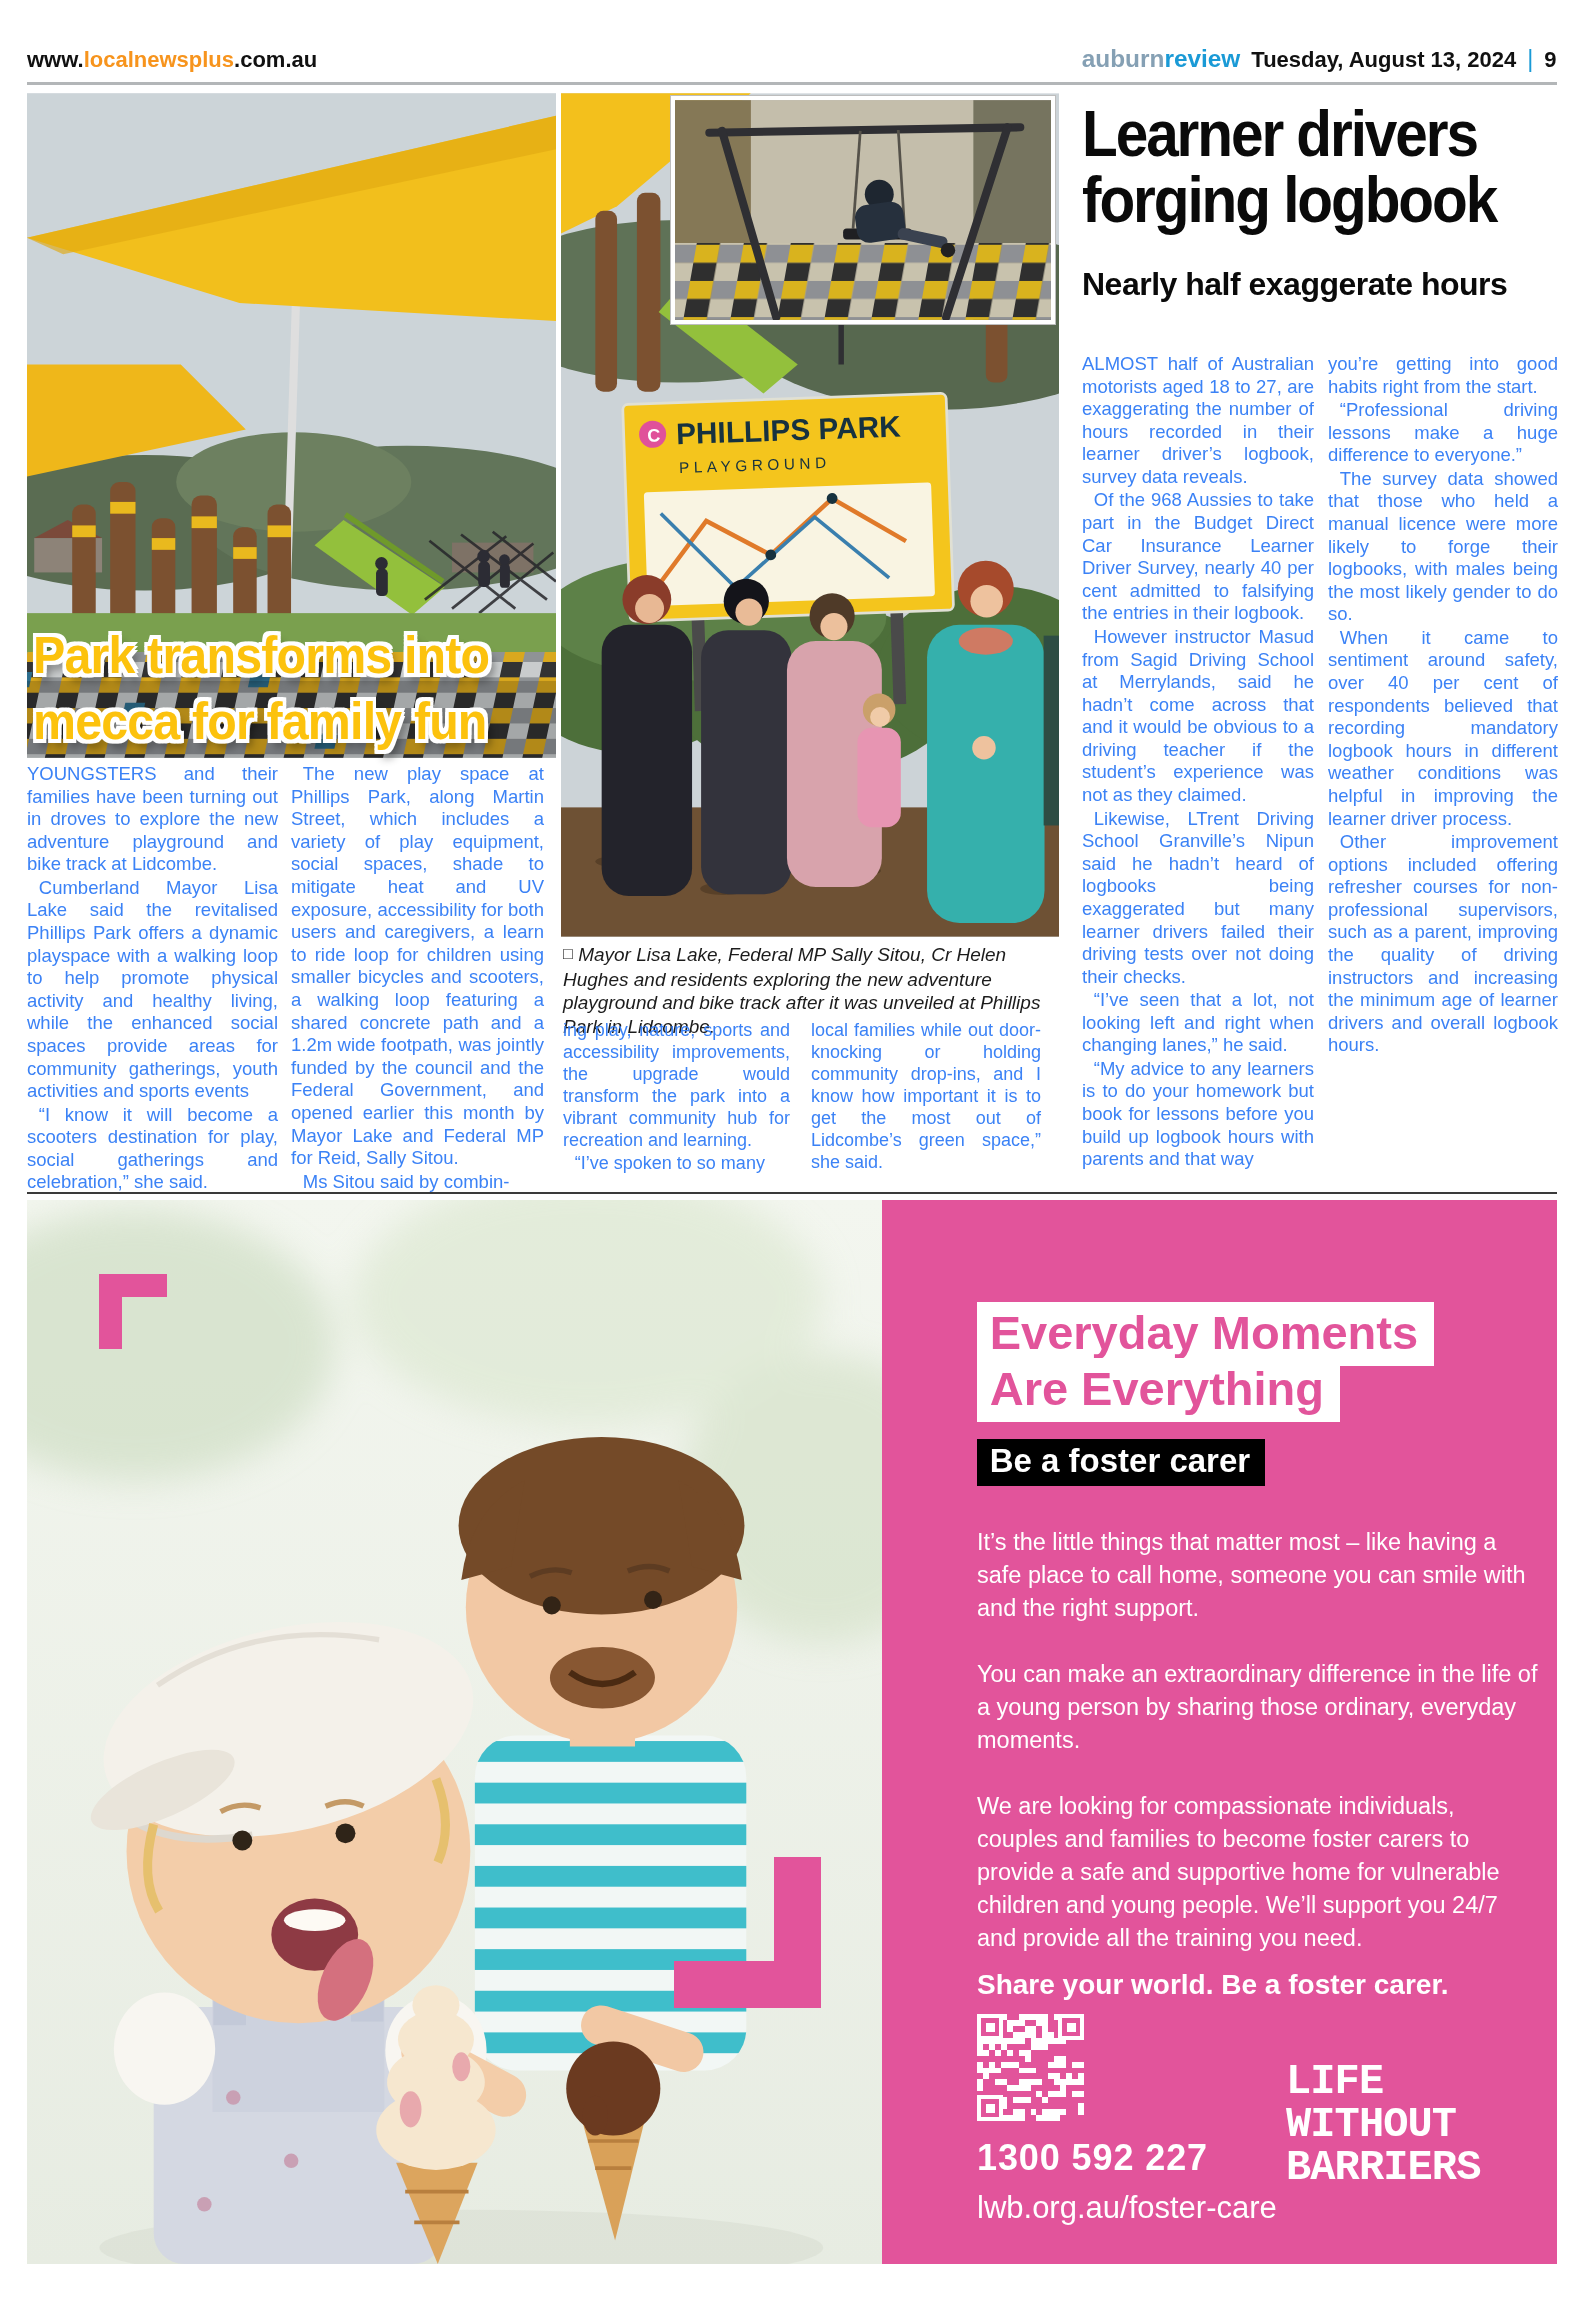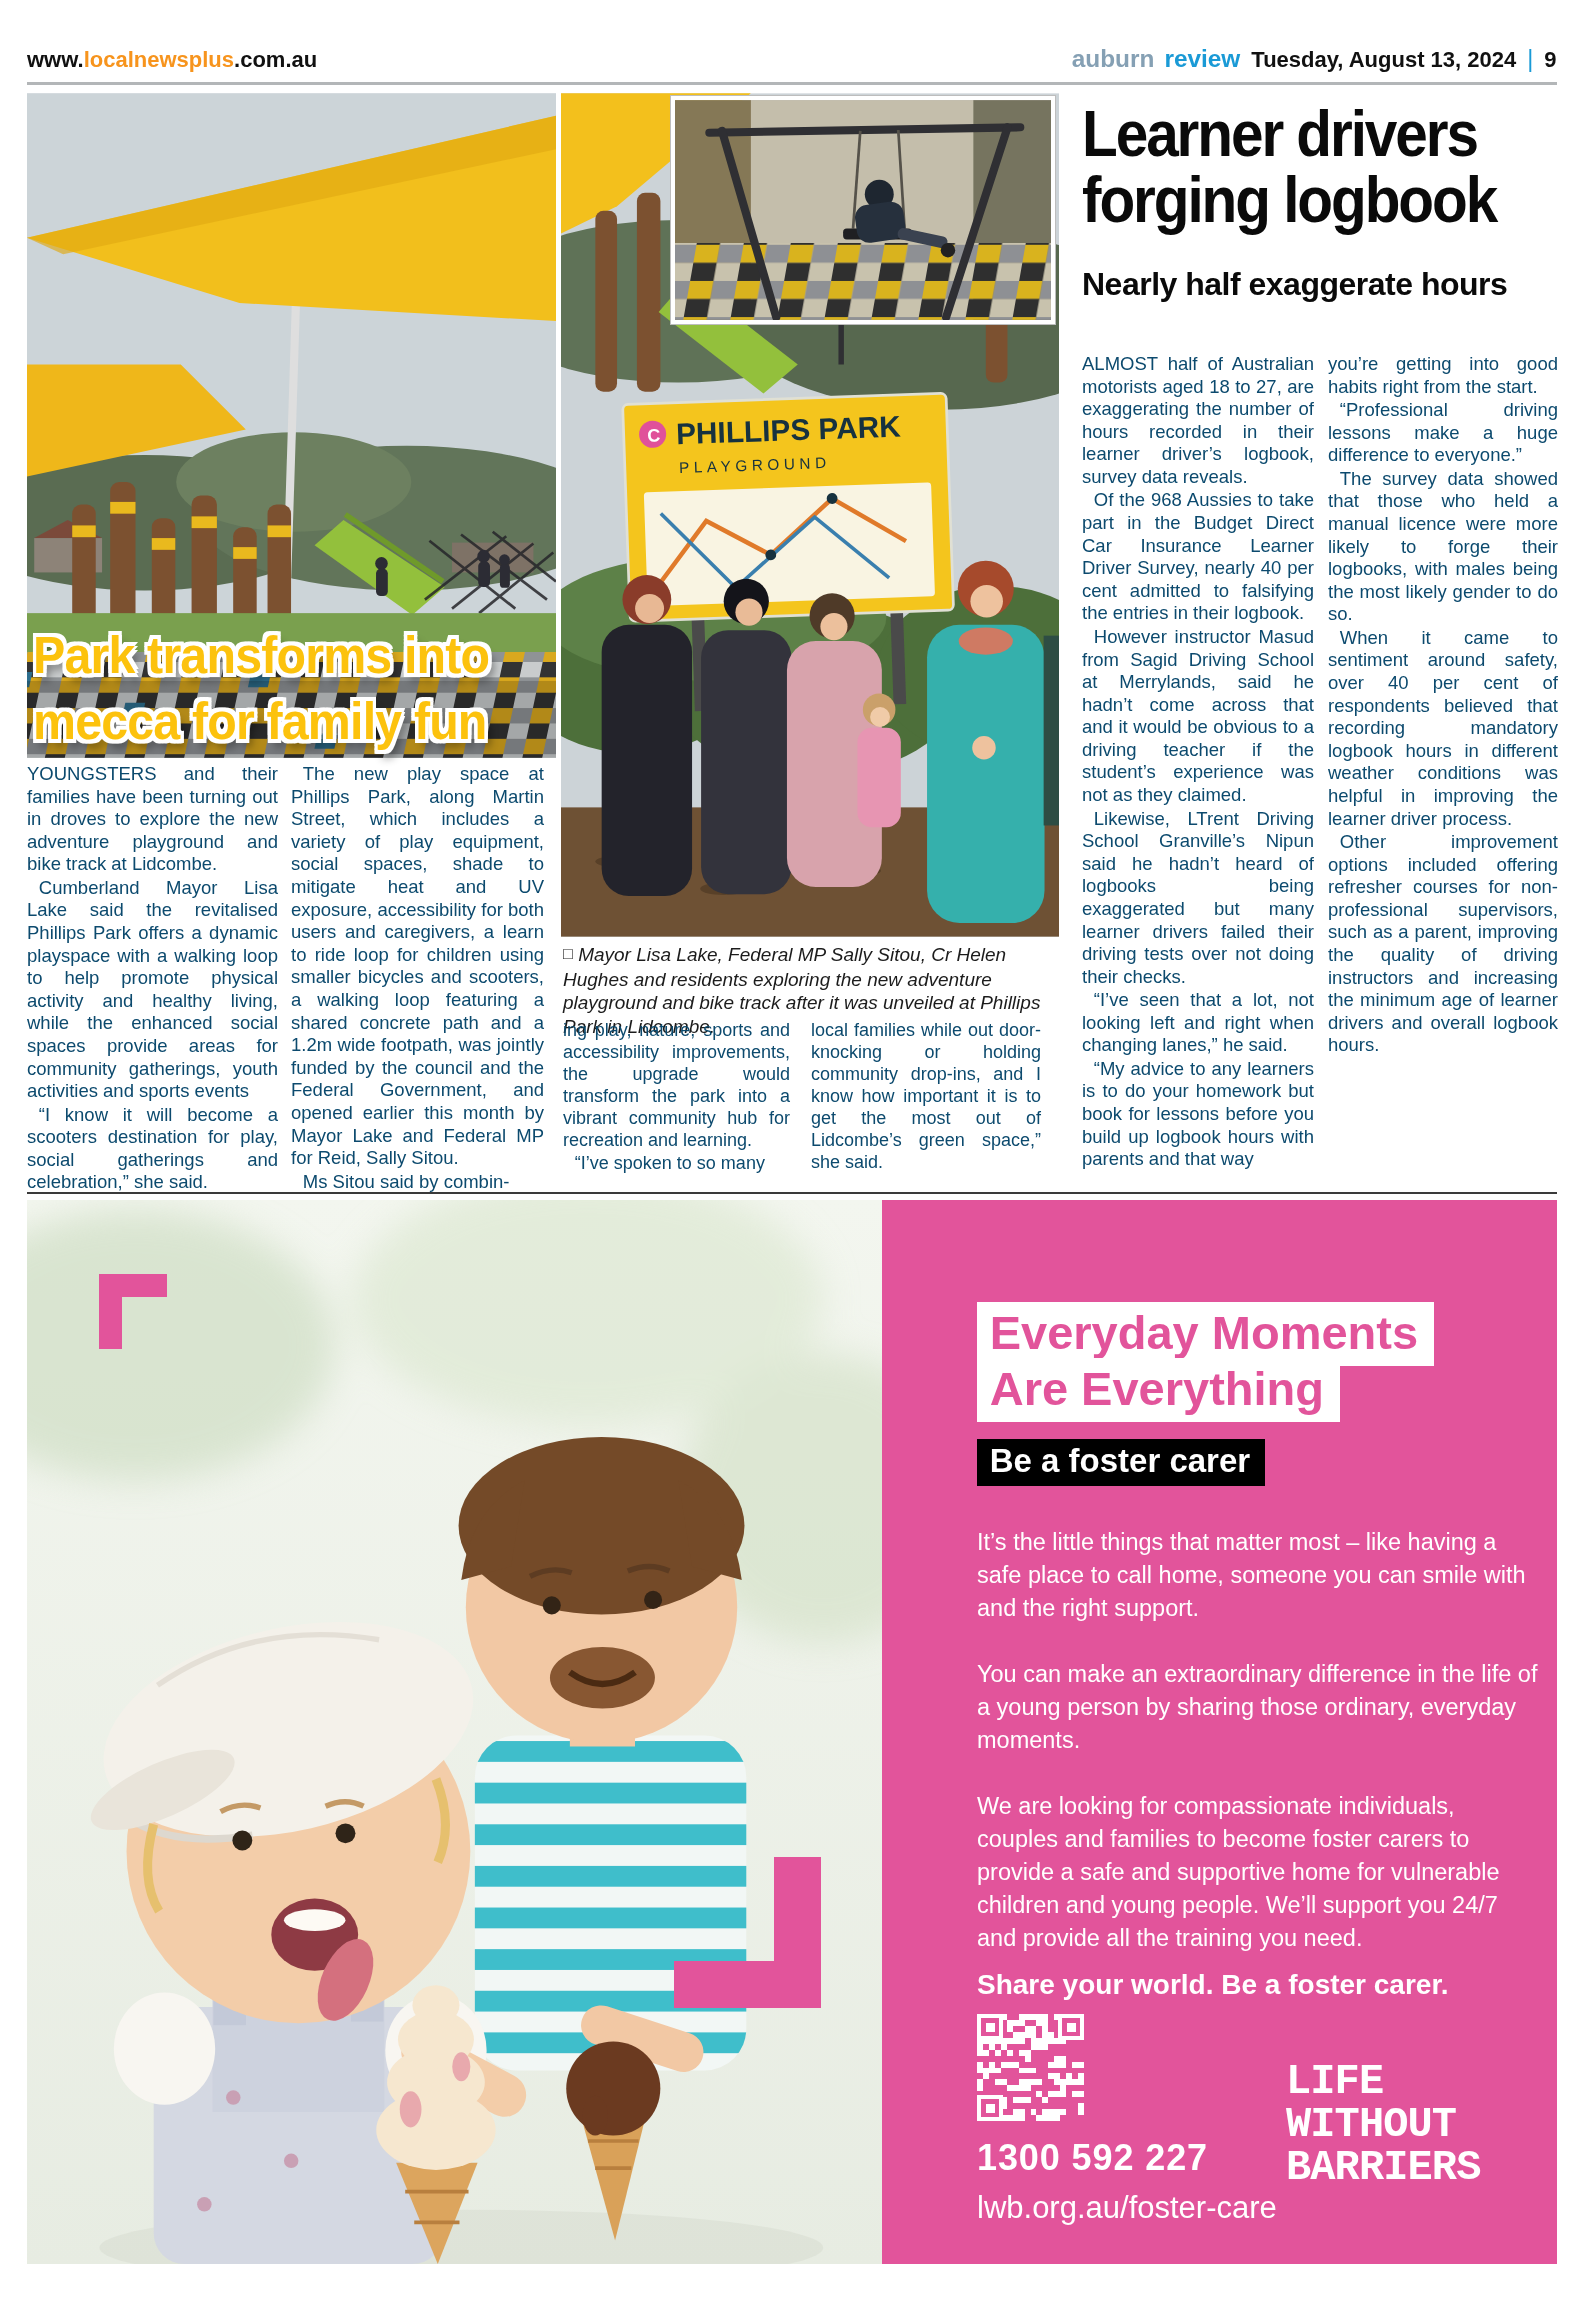--- a/index.html
+++ b/index.html
@@ -6,21 +6,21 @@
   .page{position:relative;width:1581px;height:2316px;background:#ffffff;
         font-family:"Liberation Sans",sans-serif;color:#111;overflow:hidden;margin:0 auto;}
   .abs{position:absolute;}
 
   
   .hdr-left{left:27px;top:47px;font-size:22px;font-weight:bold;color:#111;}
   .hdr-left .brand{color:#f7941d;}
   .hdr-right{top:45px;right:24.4px;display:flex;align-items:baseline;gap:11px;}
   .masthead{font-size:24.4px;font-weight:bold;}
   .masthead .gray{color:#85a0b4;}
-  .masthead .blue{color:#1a9ad6;margin-left:10px;}
+  .masthead .blue{color:#1a9ad6;}
   .hdr-date{font-size:22px;font-weight:bold;color:#111;}
   .hdr-pipe{font-size:23.5px;color:#1a9ad6;font-weight:normal;}
   .hdr-page{font-size:22px;font-weight:bold;}
   .hdr-rule{left:27px;top:82px;width:1530px;height:2.7px;background:#b3b6b8;}
 
   
   .photo{overflow:hidden;}
   .photo svg{display:block;}
   .photo-main{left:27px;top:93px;width:529px;height:665px;}
   .photo-people{left:561px;top:93px;width:498px;height:844px;}
@@ -28,21 +28,21 @@
 
   
   .park-headline{left:33px;top:622px;width:520px;line-height:66px;
      font-size:52px;font-weight:bold;letter-spacing:-0.9px;color:#fcc20d;}
   .park-headline .hl{display:inline-block;transform:scaleX(.93);transform-origin:left;
      white-space:nowrap;
      text-shadow:-3.6px -3.6px 0 #fff,3.6px -3.6px 0 #fff,-3.6px 3.6px 0 #fff,3.6px 3.6px 0 #fff,
                  0 -3.6px 0 #fff,0 3.6px 0 #fff,-3.6px 0 0 #fff,3.6px 0 0 #fff,5.4px 8.1px 9px rgba(0,0,0,.45);}
 
   
-  .col{font-size:18.5px;line-height:22.6px;text-align:justify;color:#0c4a6e;}
+  .col{font-size:18.5px;line-height:22.6px;text-align:justify;color:#3b82f6;}
   .col p{margin:0 0 0.9px 0;text-indent:11.8px;}
   .col p.noindent{text-indent:0;}
   .lcol1{left:27px;top:763px;width:251px;}
   .lcol2{left:291px;top:763px;width:253px;}
   .lcol3{left:563px;top:1019px;width:227px;font-size:18px;line-height:22px;}
   .lcol4{left:811px;top:1019px;width:230px;font-size:18px;line-height:22px;}
   .caption{left:563px;top:943px;width:499px;font-size:19px;line-height:23.5px;
            font-style:italic;color:#1c1c1c;}
   .caption .marker{font-style:normal;font-size:16.3px;position:relative;top:-1.8px;}
 

